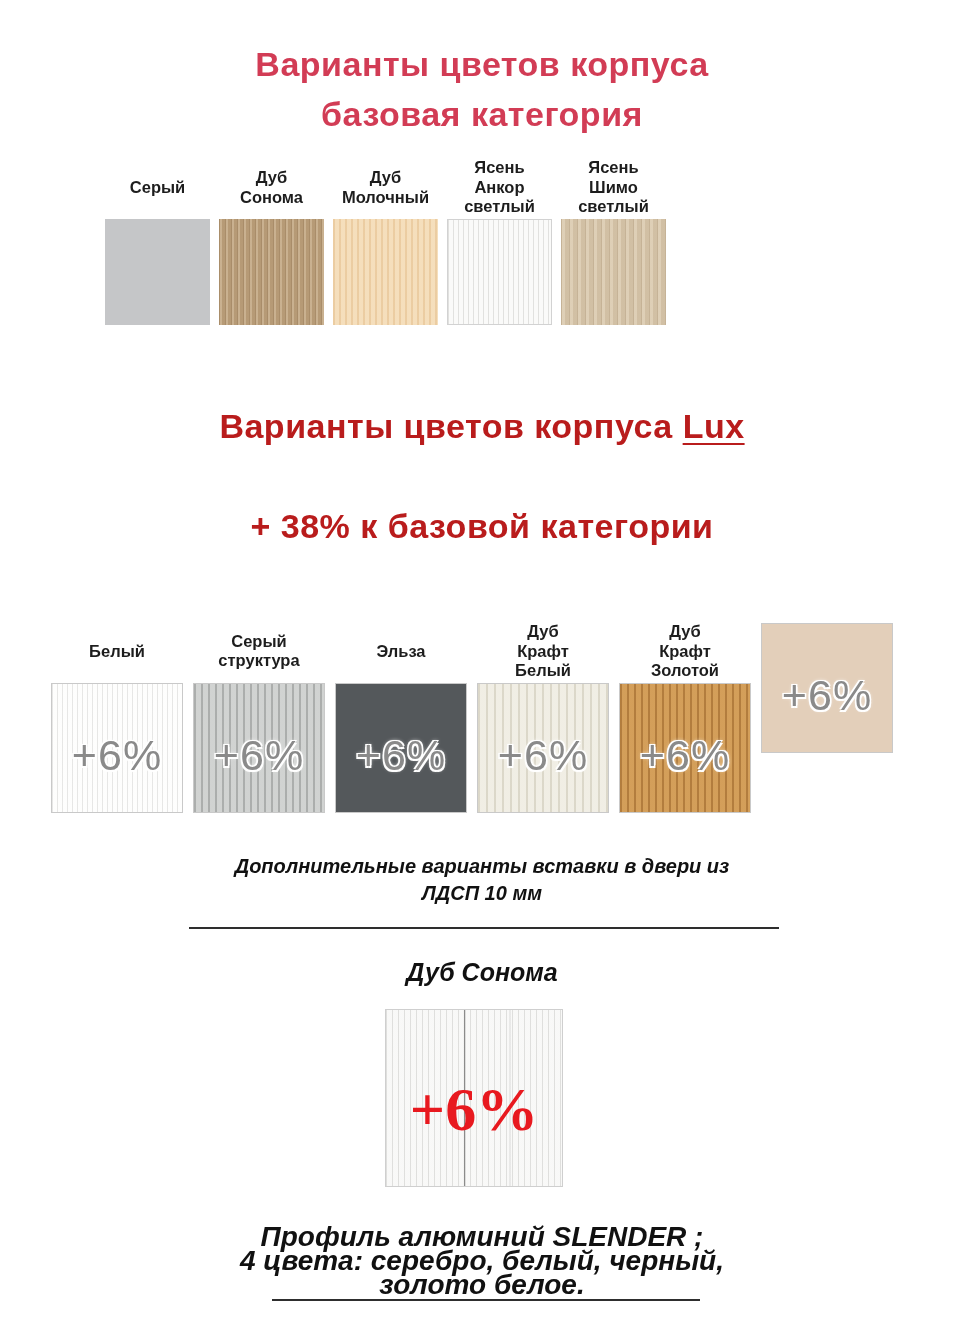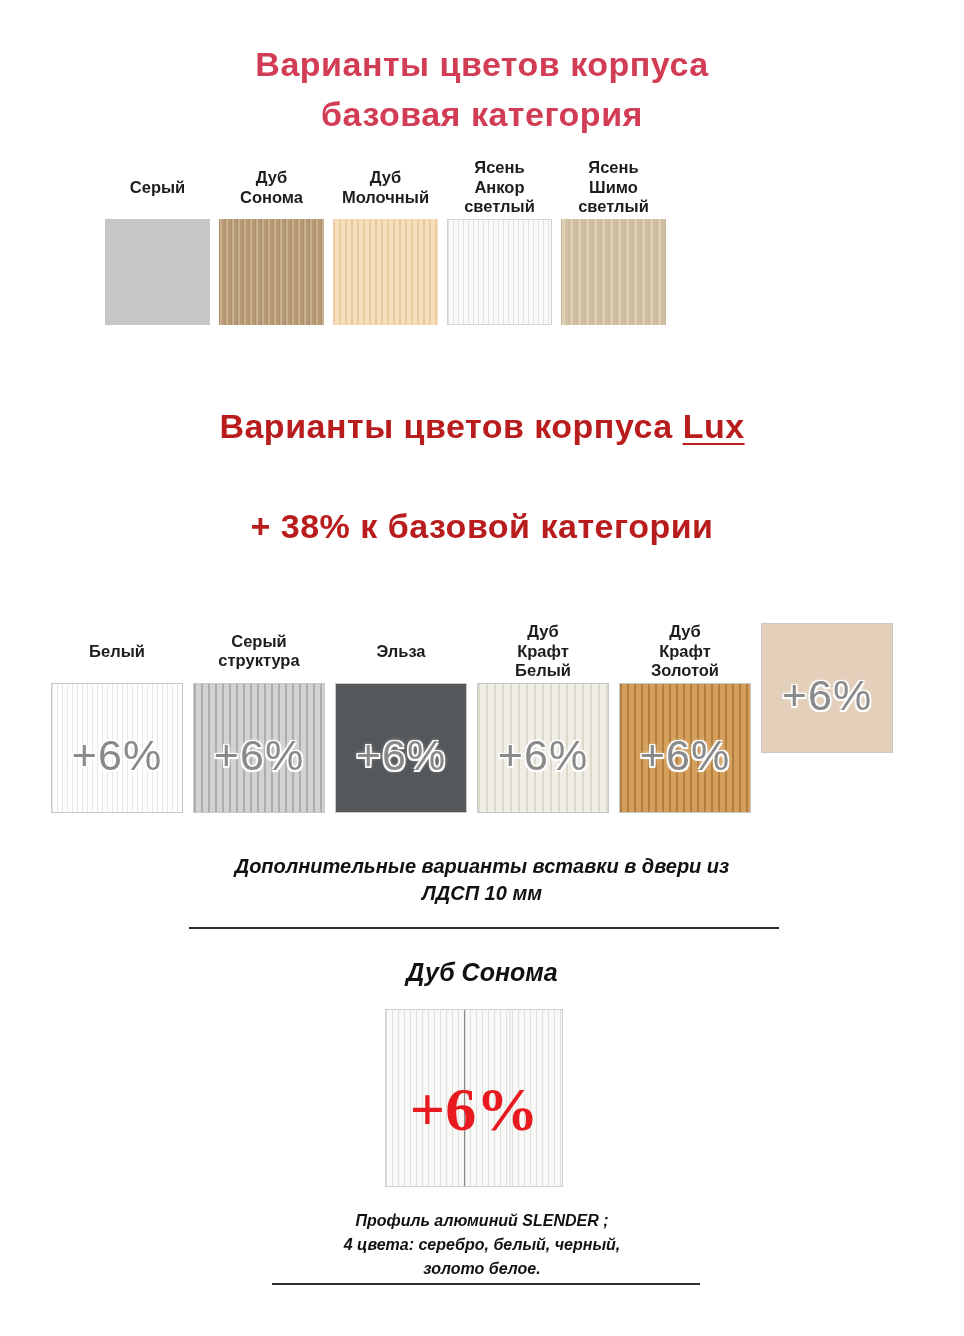--- a/index.html
+++ b/index.html
@@ -102,21 +102,21 @@
     position: relative; box-sizing: border-box;
   }
   #elza-plus {
     position: absolute; inset: 0;
     display: flex; align-items: center; justify-content: center;
     padding-top: 22px;
     font-family: "Liberation Serif", serif;
     font-weight: 700; font-size: 62px;
   }
 
-  #profiles-heading { margin-top: 22px; font-size: 16px; line-height: 24px; }
+  #profiles-heading { margin-top: 38px; font-size: 28px; line-height: 24px; }
 </style>
 </head>
 <body>
 
 <h1 id="title-basic" class="red-title" style="color: rgb(210, 60, 85);">Варианты цветов корпуса
 базовая категория</h1>
 
 <div id="row-basic" class="swatch-row">
   <div class="cell">
     <div class="lbl">Серый</div>

